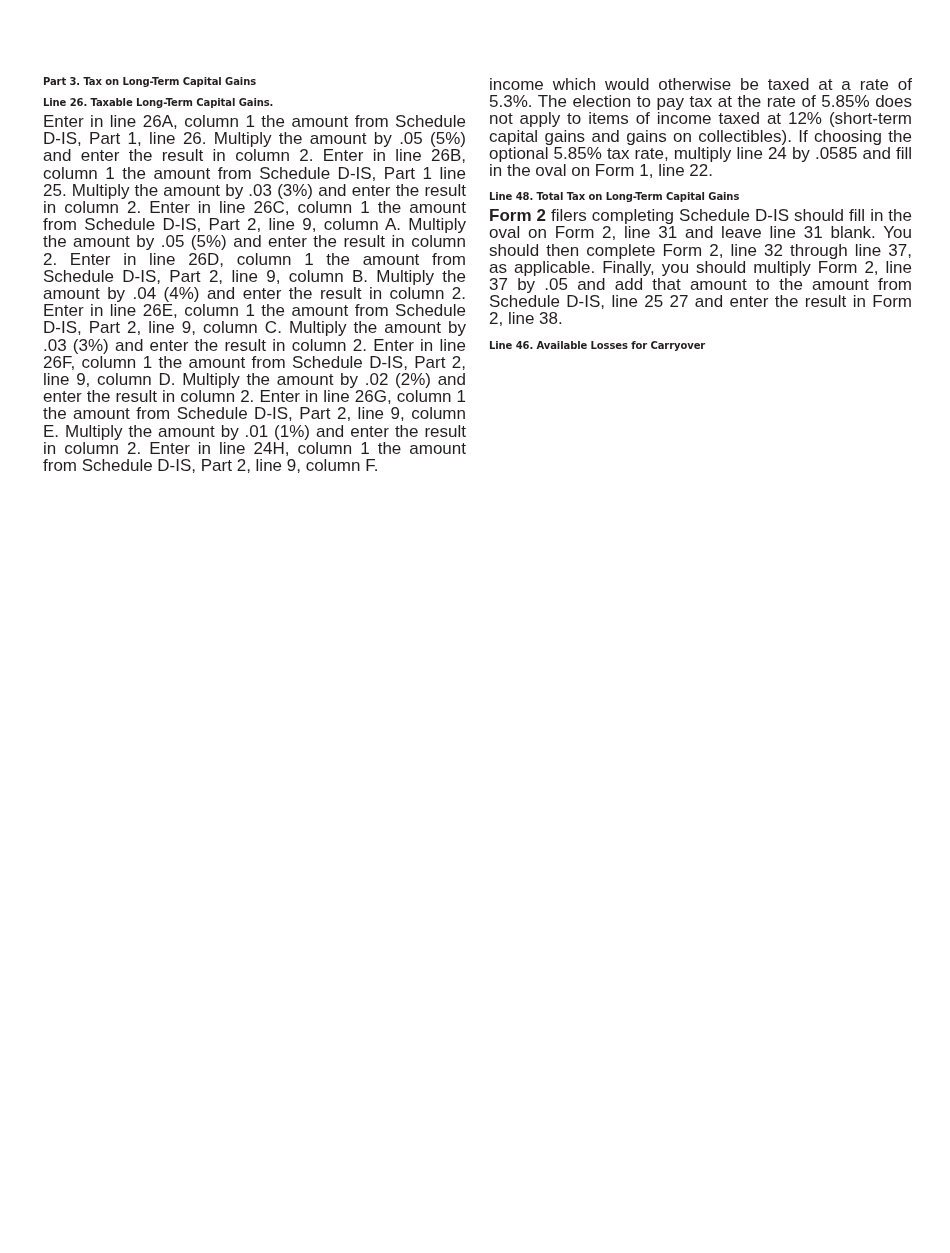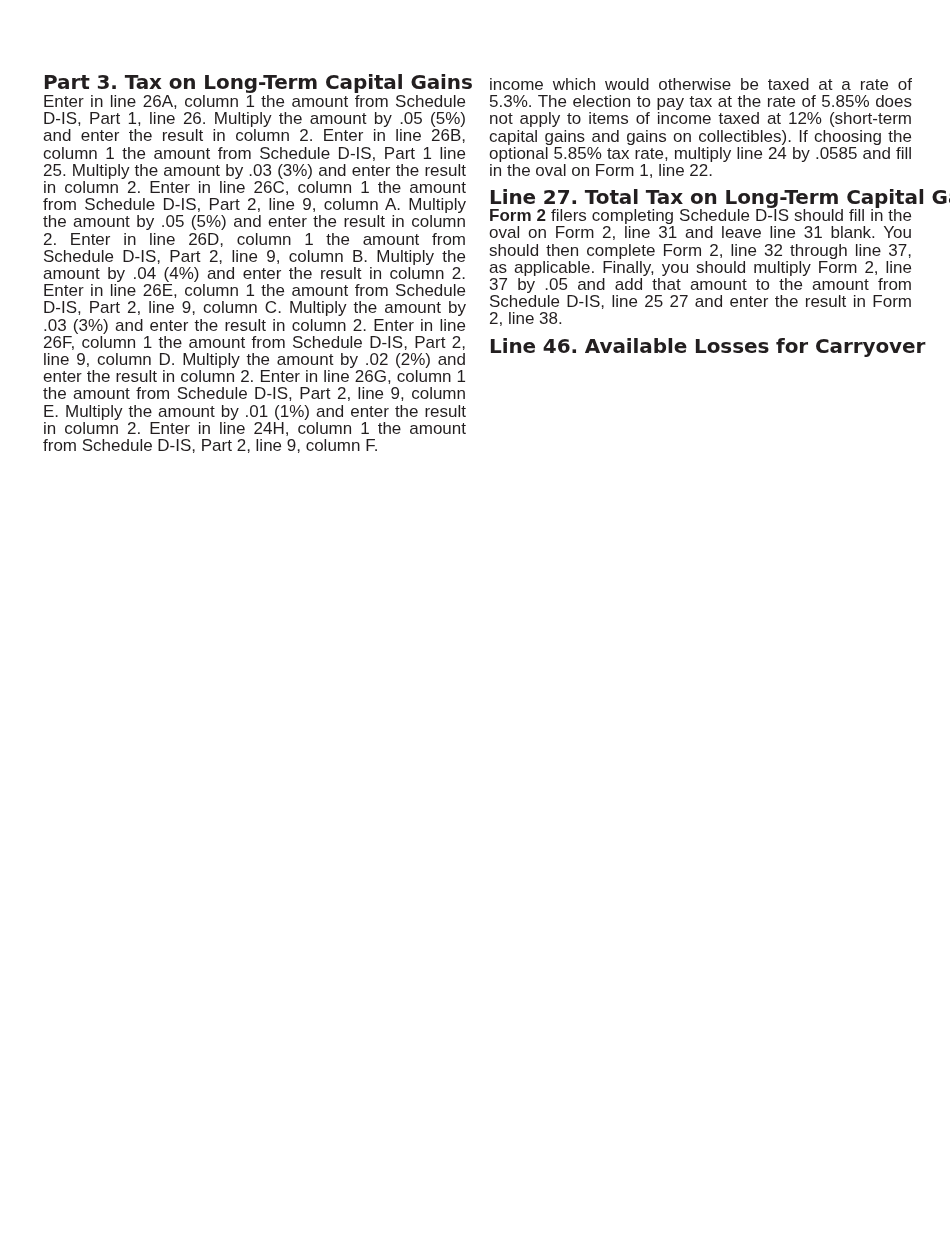--- a/index.html
+++ b/index.html
@@ -22,21 +22,21 @@
       width: 869px;
       display: flex;
       justify-content: space-between;
     }
     .col {
       width: 423px;
     }
     .heading {
       font-family: "DejaVu Sans", sans-serif;
       font-weight: bold;
-      font-size: 20px;
+      font-size: 10px;
       line-height: 20px;
       margin: 0;
       letter-spacing: -0.1px;
       white-space: nowrap;
     }
     .heading.part { margin-bottom: 1px; }
     .para {
       font-size: 17px;
       line-height: 17.2px;
       text-align: justify;
@@ -46,22 +46,23 @@
     .para + .heading { margin-top: 8px; }
     .lead { font-weight: bold; }
     .col.right { padding-top: 4px; }
   </style>
 </head>
 <body>
 
 <div class="page">
   <div class="col left">
     <h2 class="heading part">Part 3. Tax on Long-Term Capital Gains</h2>
+    <h3 class="heading">Line 26. Taxable Long-Term Capital Gains.</h3>
     <p class="para">Enter in line 26A, column 1 the amount from Schedule D-IS, Part 1, line 26. Multiply the amount by .05 (5%) and enter the result in col­umn 2. Enter in line 26B, column 1 the amount from Schedule D-IS, Part 1 line 25. Multiply the amount by .03 (3%) and enter the result in column 2. Enter in line 26C, column 1 the amount from Schedule D-IS, Part 2, line 9, column A. Multiply the amount by .05 (5%) and enter the result in column 2. Enter in line 26D, column 1 the amount from Schedule D-IS, Part 2, line 9, column B. Multiply the amount by .04 (4%) and enter the result in column 2. Enter in line 26E, column 1 the amount from Schedule D-IS, Part 2, line 9, column C. Multiply the amount by .03 (3%) and enter the result in column 2. Enter in line 26F, column 1 the amount from Schedule D-IS, Part 2, line 9, column D. Multiply the amount by .02 (2%) and enter the result in column 2. Enter in line 26G, column 1 the amount from Schedule D-IS, Part 2, line 9, column E. Multiply the amount by .01 (1%) and enter the result in column 2. Enter in line 24H, column 1 the amount from Schedule D-IS, Part 2, line 9, column F.</p>
   </div>
 
   <div class="col right">
     <p class="para">income which would otherwise be taxed at a rate of 5.3%. The elec­tion to pay tax at the rate of 5.85% does not apply to items of income taxed at 12% (short-term capital gains and gains on collectibles). If choosing the optional 5.85% tax rate, multiply line 24 by .0585 and fill in the oval on Form 1, line 22.</p>
-    <h3 class="heading">Line 27. Total Tax on Long-Term Capital Gains</h3>
+    <h3 class="heading">Line 48. Total Tax on Long-Term Capital Gains</h3>
     <p class="para"><span class="lead">Form 2</span><span> filers completing Schedule D-IS should fill in the oval on Form 2, line 31 and leave line 31 blank. You should then complete Form 2, line 32 through line 37, as applicable. Finally, you should multiply Form 2, line 37 by .05 and add that amount to the amount from Schedule D-IS, line 25 27 and enter the result in Form 2, line 38.</span></p>
     <h3 class="heading">Line 46. Available Losses for Carryover</h3>
   </div>
 </div>
 
 </body></html>

